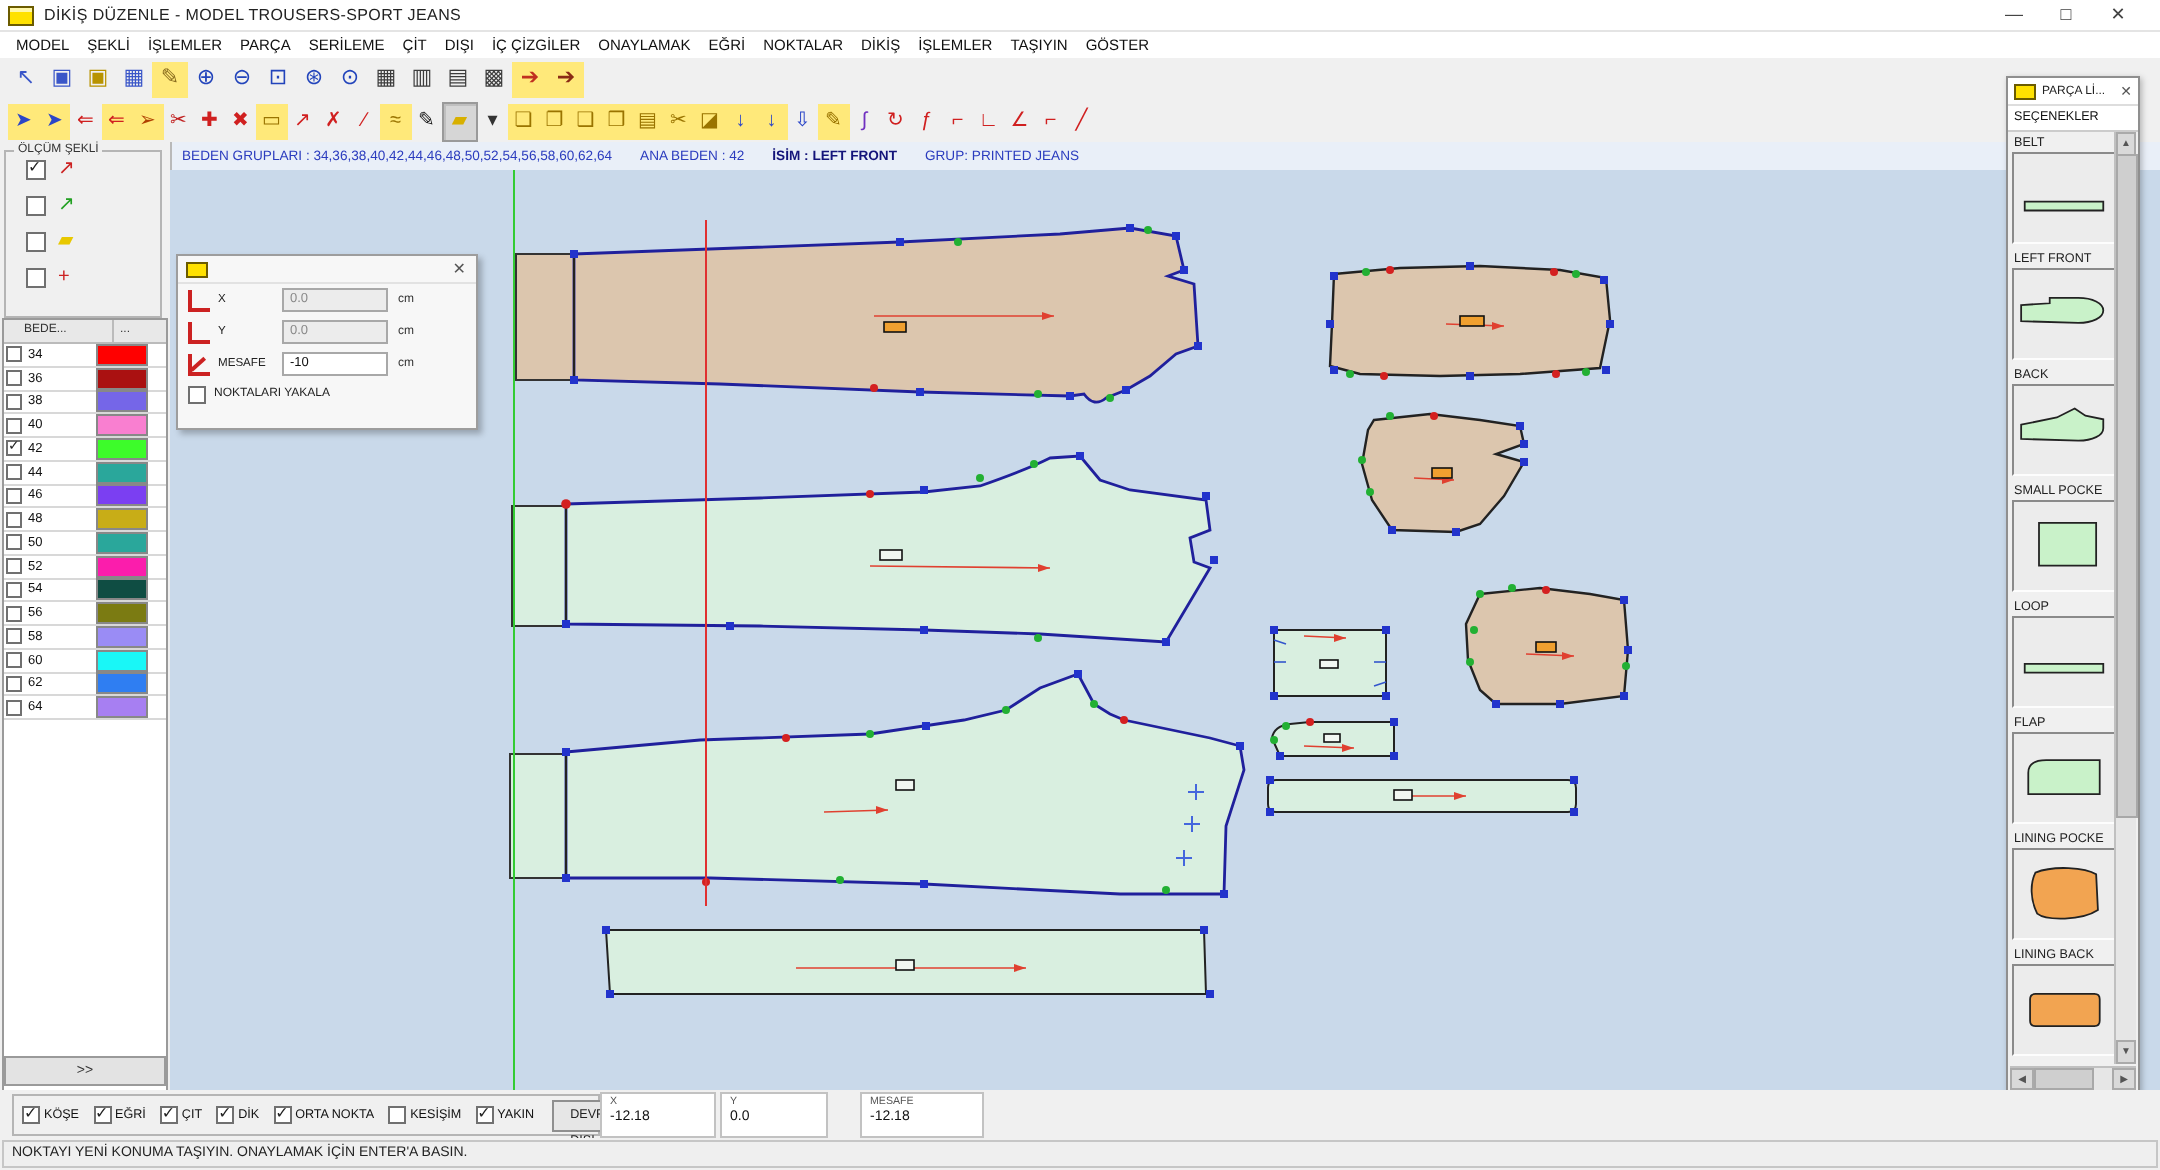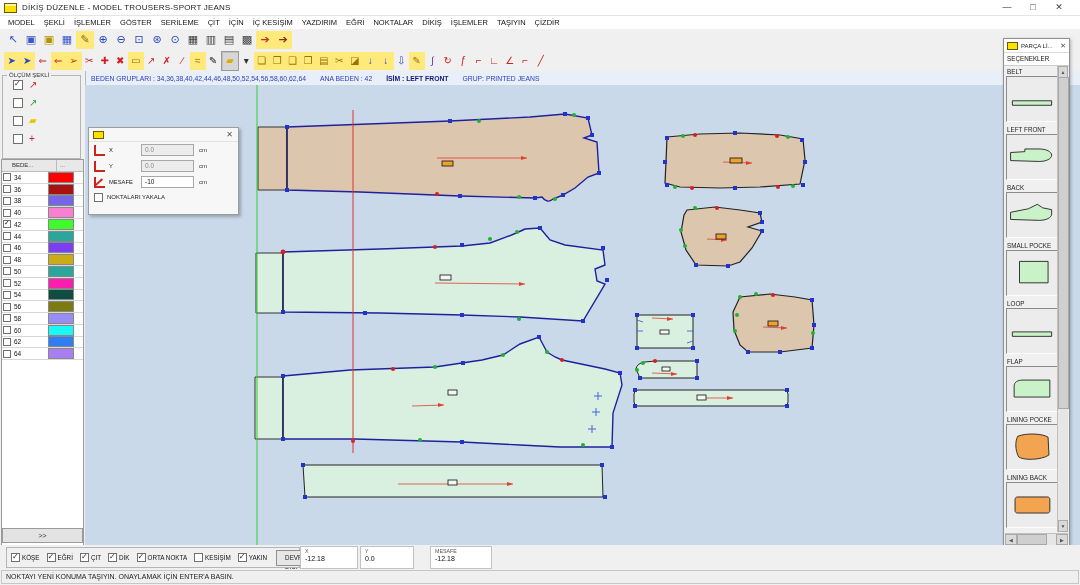--- a/index.html
+++ b/index.html
@@ -121,32 +121,32 @@
     <span class="winbtn">□</span>
     <span class="winbtn">✕</span>
   </span>
 </div>
 
 <div id="menubar" class="abs">
 
 <span class="menu-item">MODEL</span>
     <span class="menu-item">ŞEKLİ</span>
     <span class="menu-item">İŞLEMLER</span>
-    <span class="menu-item">GÖSTER</span>
+    <span class="menu-item">PARÇA</span>
     <span class="menu-item">SERİLEME</span>
     <span class="menu-item">ÇİT</span>
-    <span class="menu-item">İÇİN</span>
-    <span class="menu-item">İÇ KESİŞİM</span>
-    <span class="menu-item">YAZDIRIM</span>
+    <span class="menu-item">DIŞI</span>
+    <span class="menu-item">İÇ ÇİZGİLER</span>
+    <span class="menu-item">ONAYLAMAK</span>
     <span class="menu-item">EĞRİ</span>
     <span class="menu-item">NOKTALAR</span>
     <span class="menu-item">DİKİŞ</span>
     <span class="menu-item">İŞLEMLER</span>
     <span class="menu-item">TAŞIYIN</span>
-    <span class="menu-item">ÇİZDİR</span>
+    <span class="menu-item">GÖSTER</span>
   </div>
 
 <div id="toolbar1" class="abs">
 
     <span class="tbtn">
       <span class="g" style="color: rgb(58, 86, 200);">↖</span>
     </span>
 
     <span class="tbtn">
       <span class="g" style="color: rgb(58, 86, 200);">▣</span>

